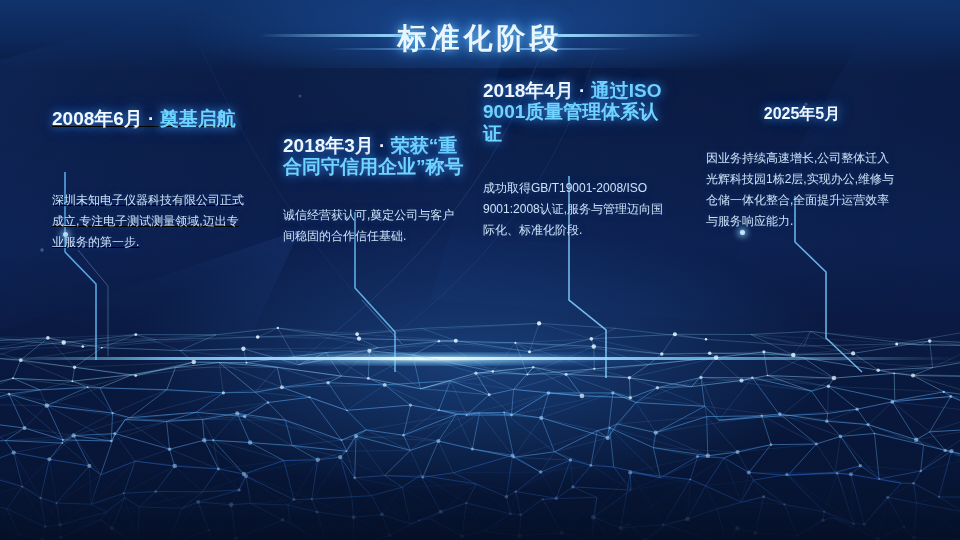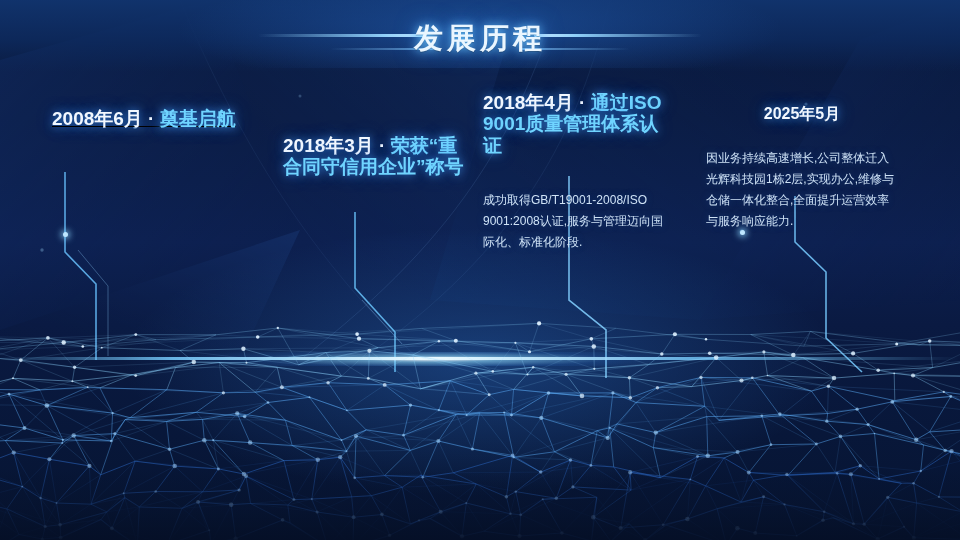--- a/index.html
+++ b/index.html
@@ -104,21 +104,21 @@
     </svg>
   </div>
 
   <div class="banner">
     <div class="banner-core"></div>
   </div>
   <div class="deco l1"></div>
   <div class="deco l2"></div>
   <div class="deco r1"></div>
   <div class="deco r2"></div>
-  <div class="title">发展历程</div>
+  <div class="title">标准化阶段</div>
 
   <div class="wires">
     <svg viewBox="0 0 960 540" preserveAspectRatio="none">
       <g fill="none" stroke="#63b8f0" stroke-width="1.6" opacity=".92">
         <path d="M65,172 L65,252 L96,284 L96,360" stroke="#5fb2ee"></path>
         <path d="M355,212 L355,288 L395,332 L395,372"></path>
         <path d="M569,176 L569,300 L606,330 L606,378" stroke="#7cc6f5"></path>
         <path d="M795,196 L795,242 L826,272 L826,338 L862,372" stroke="#6fbef2"></path>
       </g>
       <g stroke="rgba(140,200,250,.35)" stroke-width="1" fill="none">
@@ -127,29 +127,31 @@
       </g>
     </svg>
   </div>
   <div class="dot" style="left:63px;top:232px;"></div>
   <div class="dot" style="left:740px;top:230px;"></div>
 
   <div class="item" style="left:52px;top:108px;width:222px;text-decoration:underline;">
     <h3 style="font-size:19px;">
       <span class="w">2008年6月 · </span><span class="c">奠基启航</span>
     </h3>
+    <p style="margin-top:61px;width:196px;">深圳未知电子仪器科技有限公司正式成立,专注电子测试测量领域,迈出专业服务的第一步.</p>
   </div>
 
   <div class="item" style="left:283px;top:115px;width:188px;margin-top:20px;">
     <h3 style="font-size:19px;">
       <span class="w">2018年3月 · </span><span class="c">荣获“重合同守信用企业”称号</span>
     </h3>
+    <p style="margin-top:27px;width:180px;">诚信经营获认可,奠定公司与客户间稳固的合作信任基础.</p>
   </div>
 
-  <div class="item" style="left:483px;top:92px;width:192px;">
+  <div class="item" style="left:483px;top:80px;width:192px;">
     <h3 style="font-size:19px;">
       <span class="w">2018年4月 · </span><span class="c">通过ISO 9001质量管理体系认证</span>
     </h3>
     <p style="margin-top:34px;width:182px;">成功取得GB/T19001-2008/ISO 9001:2008认证,服务与管理迈向国际化、标准化阶段.</p>
   </div>
 
   <div class="item" style="left:706px;top:105px;width:202px;">
     <h3 style="font-size:16px;text-align:center;width:176px;margin-left:8px;">
       <span class="w">2025年5月</span><span class="c"></span>
     </h3>

